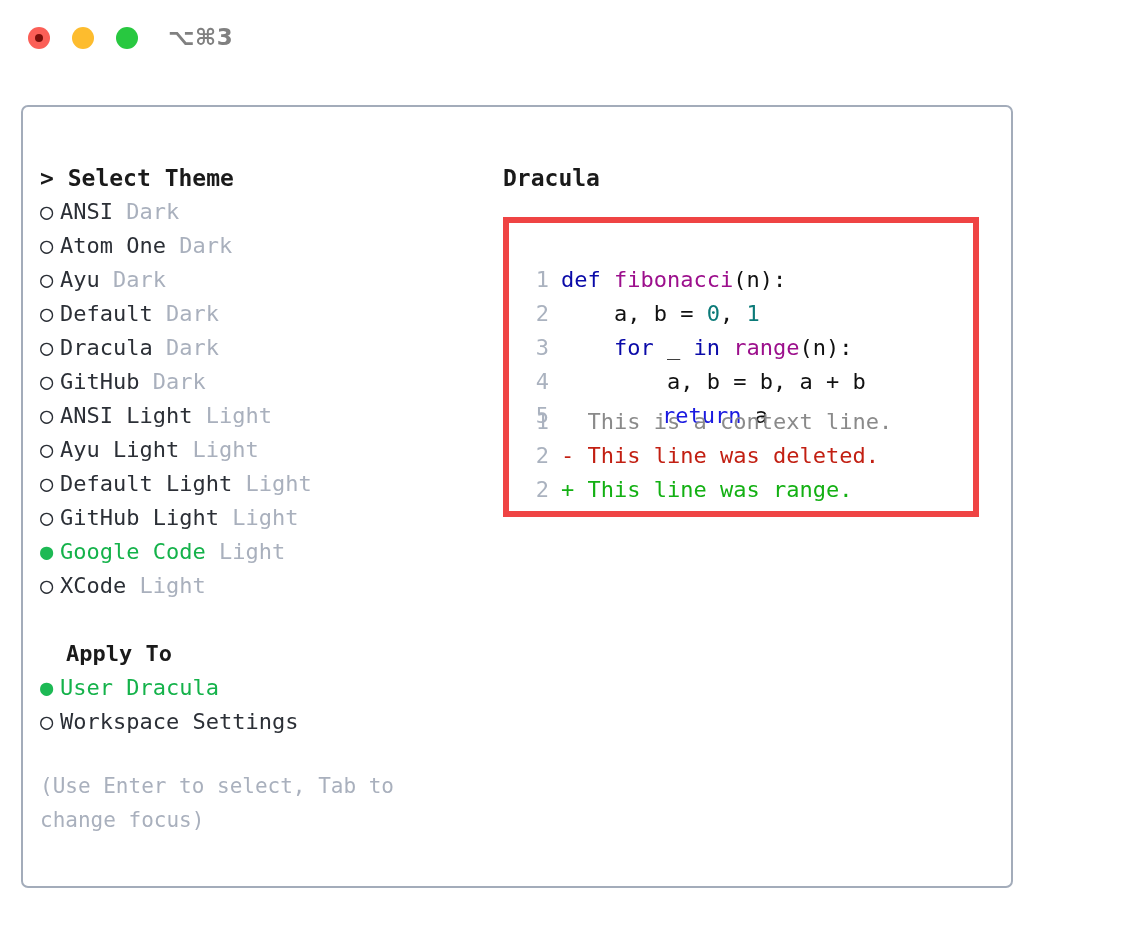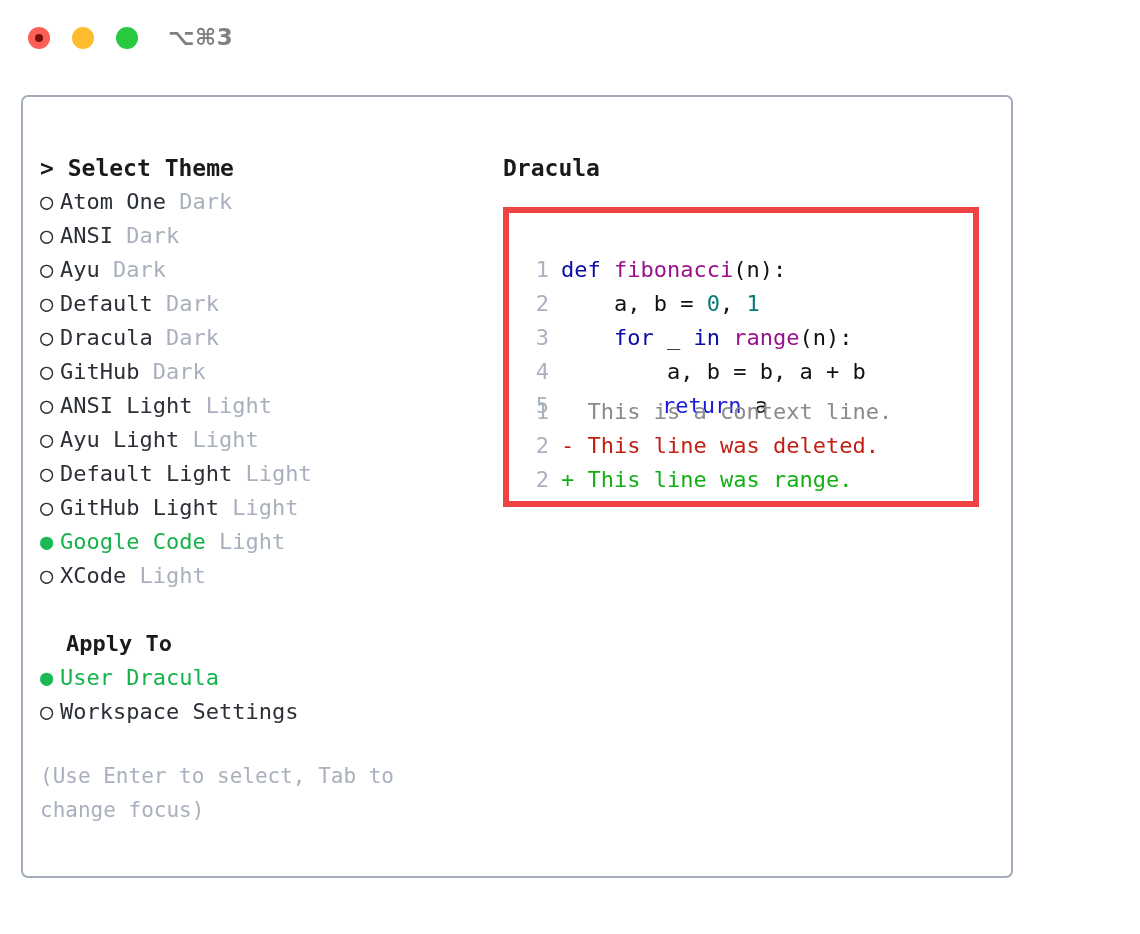--- a/index.html
+++ b/index.html
@@ -60,21 +60,21 @@
     font-size: 23px;
     font-weight: 700;
     color: #808080;
     letter-spacing: 0.5px;
     font-family: "DejaVu Sans", "Liberation Sans", sans-serif;
   }
 
   
   #main-panel {
     position: absolute;
-    left: 21px; top: 95px;
+    left: 21px; top: 105px;
     width: 992px; height: 783px;
     border: 2px solid #a3acba;
     border-radius: 7px;
     background: #ffffff;
     box-sizing: border-box;
   }
 
   
   #theme-column {
     position: absolute;
@@ -199,22 +199,22 @@
     <div id="shortcut-hint">⌥⌘3</div>
   </div>
 
   <div id="main-panel">
 
     <div id="theme-column">
 
       <div class="section-heading"><span class="caret">&gt;</span><span> </span><span>Select Theme</span></div>
 
       <div id="theme-list">
+          <div class="opt-row"><span class="bullet">○</span><span class="opt-label">ANSI</span><span class="opt-variant"> Dark</span></div>
           <div class="opt-row"><span class="bullet">○</span><span class="opt-label">Atom One</span><span class="opt-variant"> Dark</span></div>
-          <div class="opt-row"><span class="bullet">○</span><span class="opt-label">ANSI</span><span class="opt-variant"> Dark</span></div>
           <div class="opt-row"><span class="bullet">○</span><span class="opt-label">Ayu</span><span class="opt-variant"> Dark</span></div>
           <div class="opt-row"><span class="bullet">○</span><span class="opt-label">Default</span><span class="opt-variant"> Dark</span></div>
           <div class="opt-row"><span class="bullet">○</span><span class="opt-label">Dracula</span><span class="opt-variant"> Dark</span></div>
           <div class="opt-row"><span class="bullet">○</span><span class="opt-label">GitHub</span><span class="opt-variant"> Dark</span></div>
           <div class="opt-row"><span class="bullet">○</span><span class="opt-label">ANSI Light</span><span class="opt-variant"> Light</span></div>
           <div class="opt-row"><span class="bullet">○</span><span class="opt-label">Ayu Light</span><span class="opt-variant"> Light</span></div>
           <div class="opt-row"><span class="bullet">○</span><span class="opt-label">Default Light</span><span class="opt-variant"> Light</span></div>
           <div class="opt-row"><span class="bullet">○</span><span class="opt-label">GitHub Light</span><span class="opt-variant"> Light</span></div>
           <div class="opt-row selected"><span class="bullet">●</span><span class="opt-label">Google Code</span><span class="opt-variant"> Light</span></div>
           <div class="opt-row"><span class="bullet">○</span><span class="opt-label">XCode</span><span class="opt-variant"> Light</span></div>

